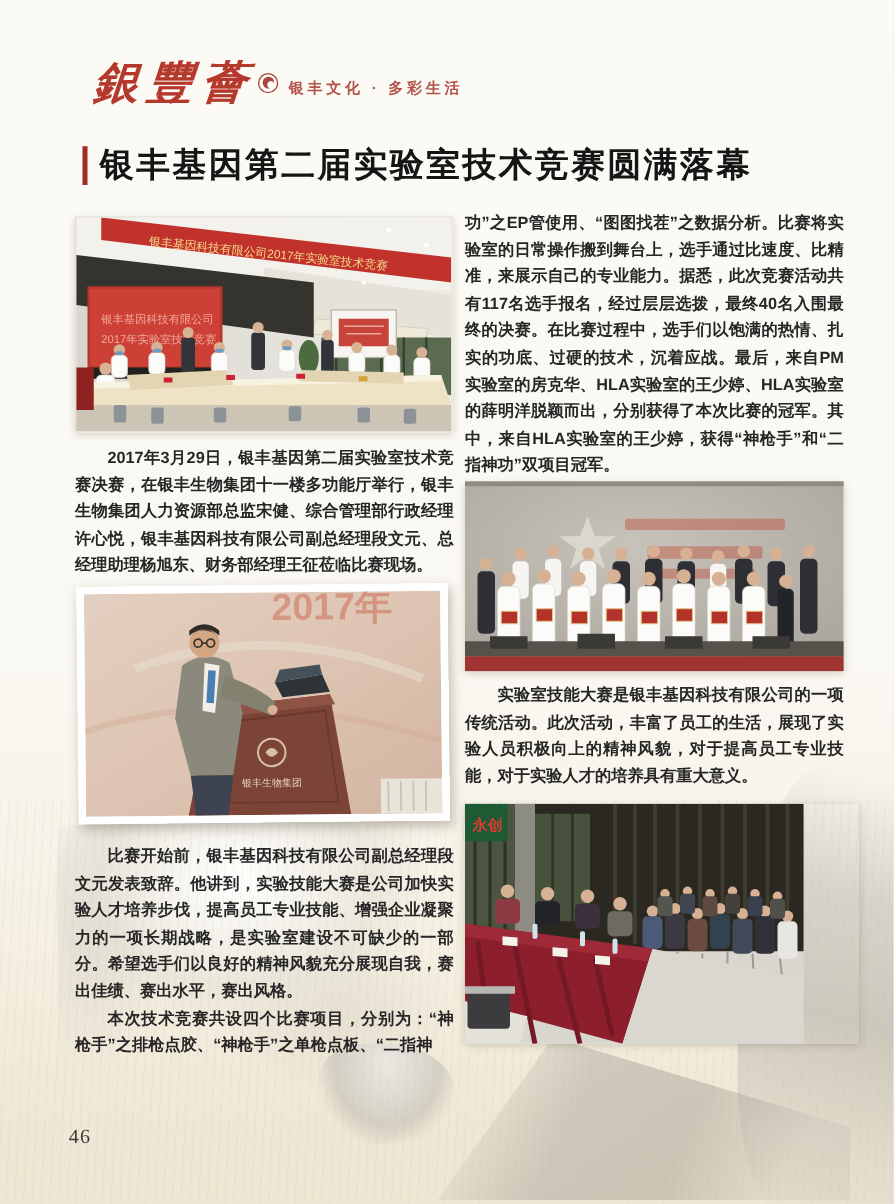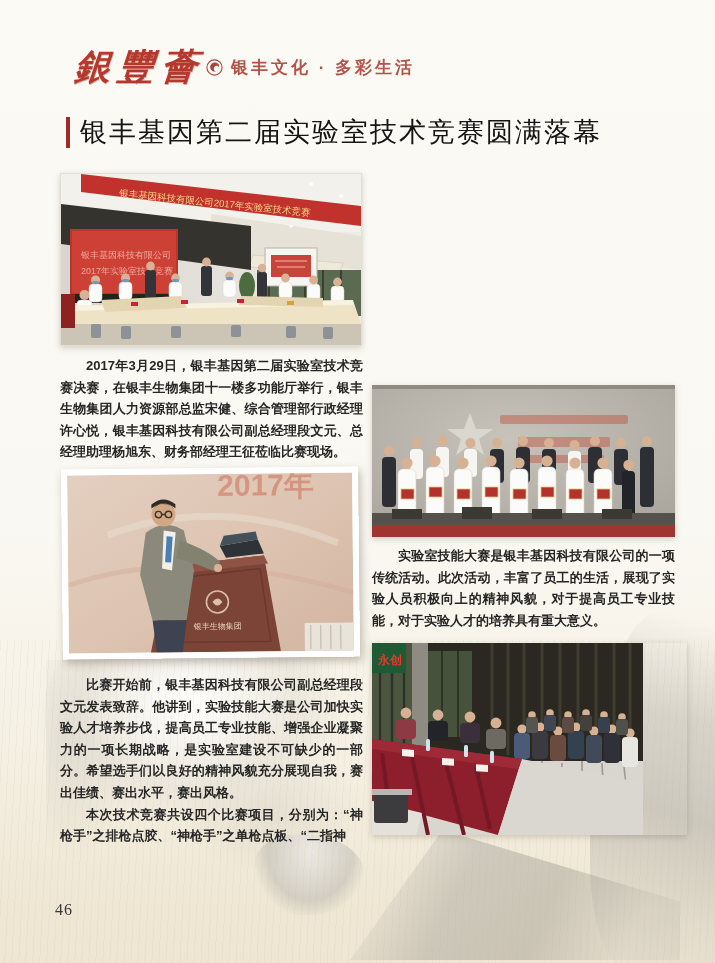--- a/index.html
+++ b/index.html
@@ -54,29 +54,29 @@
   .masthead{position:absolute;left:75px;top:48px;z-index:2;display:flex;align-items:flex-end;}
   .logo-cal{
     font-family:"DejaVu Serif","Liberation Serif",serif;
     font-style:italic;font-weight:bold;
     font-size:36px;line-height:1;color:#b5382c;
     letter-spacing:7px;transform:skewX(-5deg);
     text-shadow:0.5px 0.5px 0 rgba(181,56,44,.4);
   }
   .logo-mark{margin:0 8px 4px 2px;}
   .tagline{
-    font-size:17px;color:#b2544a;letter-spacing:3px;
+    font-size:12px;color:#b2544a;letter-spacing:3px;
     font-weight:bold;margin-bottom:5px;
   }
 
   
   .headline{position:absolute;left:66px;top:114px;display:flex;align-items:center;z-index:2;}
   .headline .bar{width:4px;height:31px;background:#9e2b25;margin-right:10px;}
   .headline .title{
-    font-size:27px;font-weight:400;color:#151515;letter-spacing:2px;
+    font-size:27px;font-weight:700;color:#151515;letter-spacing:2px;
     font-family:"Liberation Sans","DejaVu Sans",sans-serif;
   }
 
   
   .para{
     position:absolute;width:303px;z-index:2;
     font-size:13px;line-height:21.6px;color:#262626;
     text-align:justify;font-weight:600;
     margin:0;
   }
@@ -313,20 +313,21 @@
         <polygon points="84,146 118,146 114,178 88,178" fill="#3d4350"></polygon>
       </g>
     </svg>
   </div>
 
   <div class="para p-l23">
     <p class="indent">比赛开始前，银丰基因科技有限公司副总经理段文元发表致辞。他讲到，实验技能大赛是公司加快实验人才培养步伐，提高员工专业技能、增强企业凝聚力的一项长期战略，是实验室建设不可缺少的一部分。希望选手们以良好的精神风貌充分展现自我，赛出佳绩、赛出水平，赛出风格。</p>
     <p class="indent">本次技术竞赛共设四个比赛项目，分别为：“神枪手”之排枪点胶、“神枪手”之单枪点板、“二指神</p>
   </div>
 
+  <p class="para p-r1">功”之EP管使用、“图图找茬”之数据分析。比赛将实验室的日常操作搬到舞台上，选手通过比速度、比精准，来展示自己的专业能力。据悉，此次竞赛活动共有117名选手报名，经过层层选拨，最终40名入围最终的决赛。在比赛过程中，选手们以饱满的热情、扎实的功底、过硬的技术，沉着应战。最后，来自PM实验室的房克华、HLA实验室的王少婷、HLA实验室的薛明洋脱颖而出，分别获得了本次比赛的冠军。其中，来自HLA实验室的王少婷，获得“神枪手”和“二指神功”双项目冠军。</p>
 
   <div class="photo photo3">
     <svg width="303" height="152" viewBox="0 0 303 152">
       <defs>
         <radialGradient id="scr3" cx="45%" cy="35%" r="80%">
           <stop offset="0" stop-color="#c7c3bb"></stop>
             <stop offset="1" stop-color="#a8a49c"></stop>
         </radialGradient>
       </defs>
       <rect width="303" height="152" fill="url(#scr3)"></rect>

